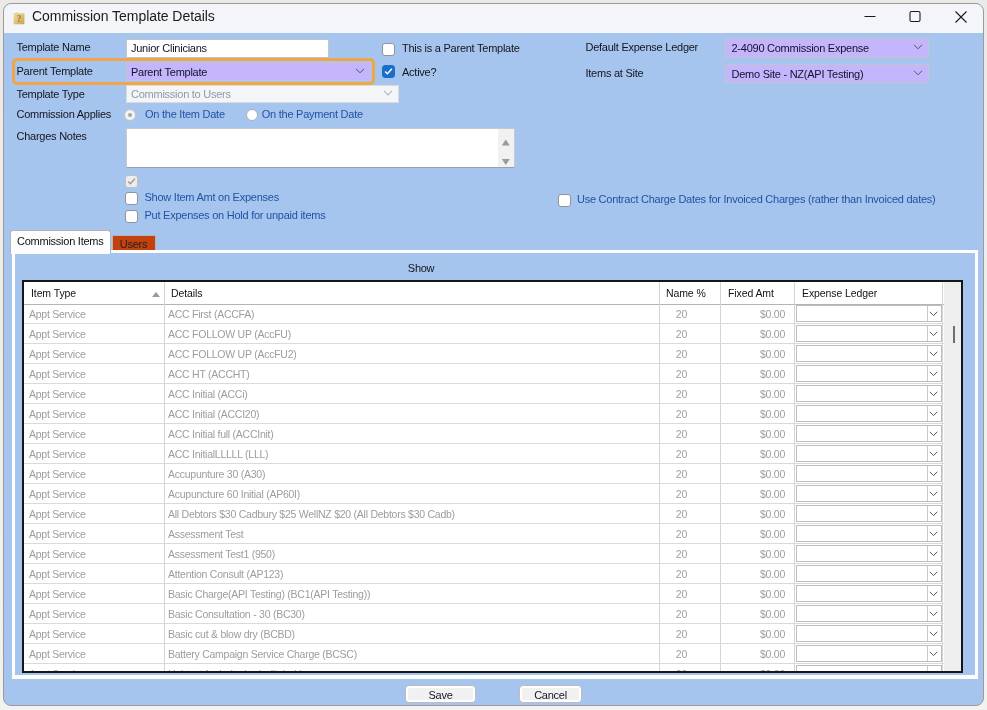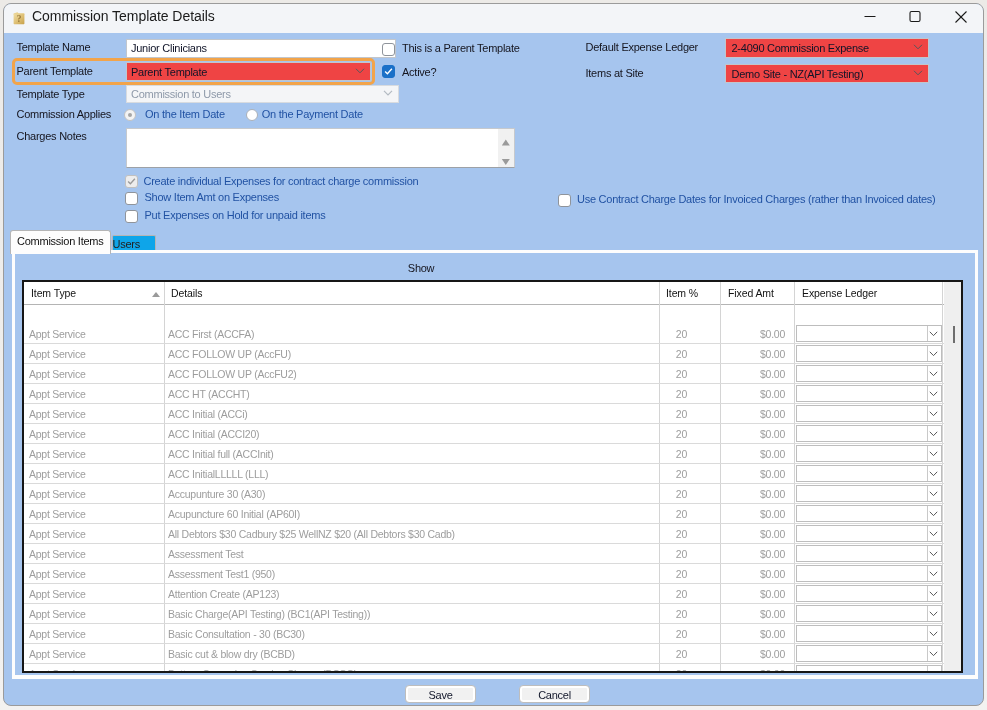--- a/index.html
+++ b/index.html
@@ -18,21 +18,21 @@
   position:absolute; left:28px; top:5.5px; font-size:14px; letter-spacing:-0.05px; color:#1b1b1b; line-height:12px;
 }
 .abs { position:absolute; }
 .lbl { position:absolute; font-size:11px; letter-spacing:-0.25px; color:#15151e; white-space:nowrap; }
 .blbl { position:absolute; font-size:11px; letter-spacing:-0.25px; color:#2152a3; white-space:nowrap; }
 .tbox {
   position:absolute; background:#fff; border:1px solid #c2c6cc;
   font-size:11px; letter-spacing:-0.25px; color:#101428; padding:2.5px 0 0 4.5px; white-space:nowrap; overflow:hidden;
 }
 .combo {
-  position:absolute; background:#ef4444; border:1px solid #c2c6cc;
+  position:absolute; background:#c4b5fd; border:1px solid #c2c6cc;
   font-size:11px; letter-spacing:-0.25px; color:#101428; padding:2.5px 0 0 4.5px; white-space:nowrap; overflow:hidden;
 }
 .combo svg, .tbox svg { position:absolute; right:5px; top:50%; margin-top:-3.5px; }
 .cb {
   position:absolute; width:13px; height:13px; background:#fff;
   border:1px solid #8f949b; border-radius:3px;
 }
 .cb.checked { background:#1a70c8; border-color:#1a70c8; }
 .cb.discheck { background:#ededed; border-color:#c0c0c0; }
 .radio {
@@ -50,35 +50,35 @@
 }
 
 .tab-active {
   position:absolute; left:6px; top:225.5px; width:100.5px; height:24px;
   background:#fdfdfd; border:1px solid #b5b5b5; border-bottom:none;
   border-radius:3px 3px 0 0; font-size:11px; letter-spacing:-0.25px; color:#111; text-align:center;
   padding-top:4.5px; z-index:3;
 }
 .tab-idle {
   position:absolute; left:107.5px; top:230.5px; width:44px; height:20px;
-  background:#0ea5e9; border:1px solid #b5b5b5; border-bottom:none;
-  border-radius:2px 2px 0 0; font-size:11px; letter-spacing:-0.25px; color:#222; text-align:left;
+  background:#c2410c; border:1px solid #b5b5b5; border-bottom:none;
+  border-radius:2px 2px 0 0; font-size:11px; letter-spacing:-0.25px; color:#222; text-align:center;
   padding-top:2px; z-index:1;
 }
 #page {
   position:absolute; left:7.5px; top:246px; width:966px; height:429px;
   background:#a6c5ee; border:3px solid #fdfdfd; border-bottom:4.5px solid #fdfdfd; z-index:2;
 }
 #grid {
   position:absolute; left:18px; top:275.5px; width:941px; height:393.5px;
   background:#fff; border:2px solid #161616; z-index:4; overflow:hidden;
 }
 .hdrcell { position:absolute; top:0; height:22px; font-size:10.5px; letter-spacing:-0.1px; color:#131313; padding:5.5px 0 0 7px; background:#fff; }
 .vline { position:absolute; top:0; bottom:0; width:1px; background:#d4d4d4; }
-.row { position:absolute; left:0; width:920px; height:20px; border-bottom:1px solid #dadada; font-size:10.5px; letter-spacing:-0.25px; color:#9d9d9d;margin-top:20px; }
+.row { position:absolute; left:0; width:920px; height:20px; border-bottom:1px solid #dadada; font-size:10.5px; letter-spacing:-0.25px; color:#9d9d9d; }
 .row .c1 { position:absolute; left:5px; top:4px; }
 .row .c2 { position:absolute; left:144px; top:4px; }
 .row .c3 { position:absolute; left:635px; width:28px; top:4px; text-align:right; }
 .row .c4 { position:absolute; left:697px; width:64px; top:4px; text-align:right; }
 .row .combo-cell .sep { position:absolute; right:12.5px; top:0; bottom:0; width:1px; background:#c9c9c9; }
 .row .combo-cell {
   position:absolute; left:771.5px; top:1px; width:146px; height:17.5px;
   background:#fff; border:1px solid #bdbdbd;
 }
 .btn {
@@ -106,21 +106,21 @@
     <span class="ttl">Commission Template Details</span>
     <svg class="abs" style="left:856px; top:5px;" width="110" height="16" viewBox="0 0 110 16">
       <line x1="4.5" y1="7.5" x2="15.5" y2="7.5" stroke="#1a1a1a" stroke-width="1.1"></line>
       <rect x="50" y="2.5" width="10" height="10" rx="1.5" fill="none" stroke="#1a1a1a" stroke-width="1.1"></rect>
       <line x1="95.5" y1="2.5" x2="106.5" y2="13.5" stroke="#1a1a1a" stroke-width="1.1"></line>
       <line x1="106.5" y1="2.5" x2="95.5" y2="13.5" stroke="#1a1a1a" stroke-width="1.1"></line>
     </svg>
   </div>
 
   <div class="lbl" style="left:12.5px; top:36.7px;">Template Name</div>
-  <div class="tbox" style="left:121.5px; top:34.5px; width:270px; height:19.5px;">Junior Clinicians</div>
+  <div class="tbox" style="left:121.5px; top:34.5px; width:203px; height:19.5px;">Junior Clinicians</div>
   <div id="orange"></div>
   <div class="lbl" style="left:12.5px; top:60.6px;">Parent Template</div>
   <div class="combo" style="left:121.5px; top:58px; width:245px; height:18.5px;">Parent Template
     <svg width="10" height="6" viewBox="0 0 10 6">
         <path d="M1 0.8 L5 4.8 L9 0.8" fill="none" stroke="#53575c" stroke-width="1"></path>
       </svg>
   </div>
   <div class="lbl" style="left:12.5px; top:83.6px;">Template Type</div>
   <div class="combo" style="left:121.5px; top:80.5px; width:273px; height:18.5px; background:#f4f5f7; color:#8e99a9; border-color:#d8dbdf;">Commission to Users
     <svg width="10" height="6" viewBox="0 0 10 6">
@@ -138,21 +138,20 @@
     <svg width="15" height="38" viewBox="0 0 15 38">
       <path d="M3.8 16.5 L7.8 10.5 L11.8 16.5 Z" fill="#9a9a9a"></path>
       <path d="M3.8 30 L7.8 36 L11.8 30 Z" fill="#9a9a9a"></path>
     </svg>
   </div>
   <div class="cb discheck" style="left:120.5px; top:171px;">
     <svg width="11" height="11" viewBox="0 0 13 13" style="position:absolute;left:0;top:0;">
         <path d="M2.5 6.5 L5.2 9.2 L10.5 3.2" fill="none" stroke="#9a9a9a" stroke-width="1.6"></path>
       </svg>
   </div>
-  <div class="blbl" style="left:139.5px; top:171.2px;">Create individual Expenses for contract charge commission</div>
   <div class="cb" style="left:121px; top:187.5px;"></div>
   <div class="blbl" style="left:140.5px; top:187px;">Show Item Amt on Expenses</div>
   <div class="cb" style="left:121px; top:205.5px;"></div>
   <div class="blbl" style="left:140.5px; top:205.4px;">Put Expenses on Hold for unpaid items</div>
   <div class="cb" style="left:554px; top:189.5px;"></div>
   <div class="blbl" style="left:573px; top:189px;">Use Contract Charge Dates for Invoiced Charges (rather than Invoiced dates)</div>
 
   <div class="cb" style="left:378px; top:38.5px;"></div>
   <div class="lbl" style="left:398px; top:38px;">This is a Parent Template</div>
   <div class="cb checked" style="left:378px; top:61px;">
@@ -179,21 +178,21 @@
   <div id="page"></div>
   <div class="lbl" style="left:363.8px; top:257.6px; z-index:4;margin-left:40px;">Show</div>
 
   <div id="grid">
     <div class="abs" style="left:0; top:0; width:937px; height:23px; background:#fff; border-bottom:1px solid #b4b4b4;"></div>
     <div class="hdrcell" style="left:0; width:139px;">Item Type</div>
     <svg class="abs" style="left:127px; top:9px;" width="10" height="7" viewBox="0 0 10 7">
         <path d="M1 6 L5 1 L9 6 Z" fill="#9a9a9a"></path>
       </svg>
     <div class="hdrcell" style="left:140px; width:494px;">Details</div>
-    <div class="hdrcell" style="left:635px; width:61px;">Item %</div>
+    <div class="hdrcell" style="left:635px; width:61px;">Name %</div>
     <div class="hdrcell" style="left:697px; width:73px;">Fixed Amt</div>
     <div class="hdrcell" style="left:771px; width:146px;">Expense Ledger</div>
     <div class="vline" style="left:139.5px;"></div>
     <div class="vline" style="left:634.5px;"></div>
     <div class="vline" style="left:696px;"></div>
     <div class="vline" style="left:770px;"></div>
     <div class="vline" style="left:917.5px;"></div>
     <div class="abs" style="left:920px; top:0; width:17px; height:389px; background:#efefef;"></div>
     <div class="abs" style="left:928.5px; top:44px; width:2.5px; height:17px; background:#6e6e6e;"></div>
     <div class="row" style="top:22px;">
@@ -347,21 +346,21 @@
         <span class="c4">$0.00</span>
         <div class="combo-cell">
           <span class="sep"></span>
           <svg style="position:absolute; right:2.5px; top:5px;" width="9" height="6" viewBox="0 0 9 6">
             <path d="M0.8 0.8 L4.5 4.6 L8.2 0.8" fill="none" stroke="#5a5a5a" stroke-width="1"></path>
           </svg>
         </div>
       </div>
     <div class="row" style="top:282px;">
         <span class="c1">Appt Service</span>
-        <span class="c2">Attention Create (AP123)</span>
+        <span class="c2">Attention Consult (AP123)</span>
         <span class="c3">20</span>
         <span class="c4">$0.00</span>
         <div class="combo-cell">
           <span class="sep"></span>
           <svg style="position:absolute; right:2.5px; top:5px;" width="9" height="6" viewBox="0 0 9 6">
             <path d="M0.8 0.8 L4.5 4.6 L8.2 0.8" fill="none" stroke="#5a5a5a" stroke-width="1"></path>
           </svg>
         </div>
       </div>
     <div class="row" style="top:302px;">
@@ -420,14 +419,14 @@
         <div class="combo-cell">
           <span class="sep"></span>
           <svg style="position:absolute; right:2.5px; top:5px;" width="9" height="6" viewBox="0 0 9 6">
             <path d="M0.8 0.8 L4.5 4.6 L8.2 0.8" fill="none" stroke="#5a5a5a" stroke-width="1"></path>
           </svg>
         </div>
       </div>
   </div>
 
   <div class="btn" style="left:401px; width:71px;">Save</div>
-  <div class="btn" style="left:515px; width:71px;">Cancel</div>
+  <div class="btn" style="left:515px; width:63px;">Cancel</div>
 </div>
 
 </body></html>

